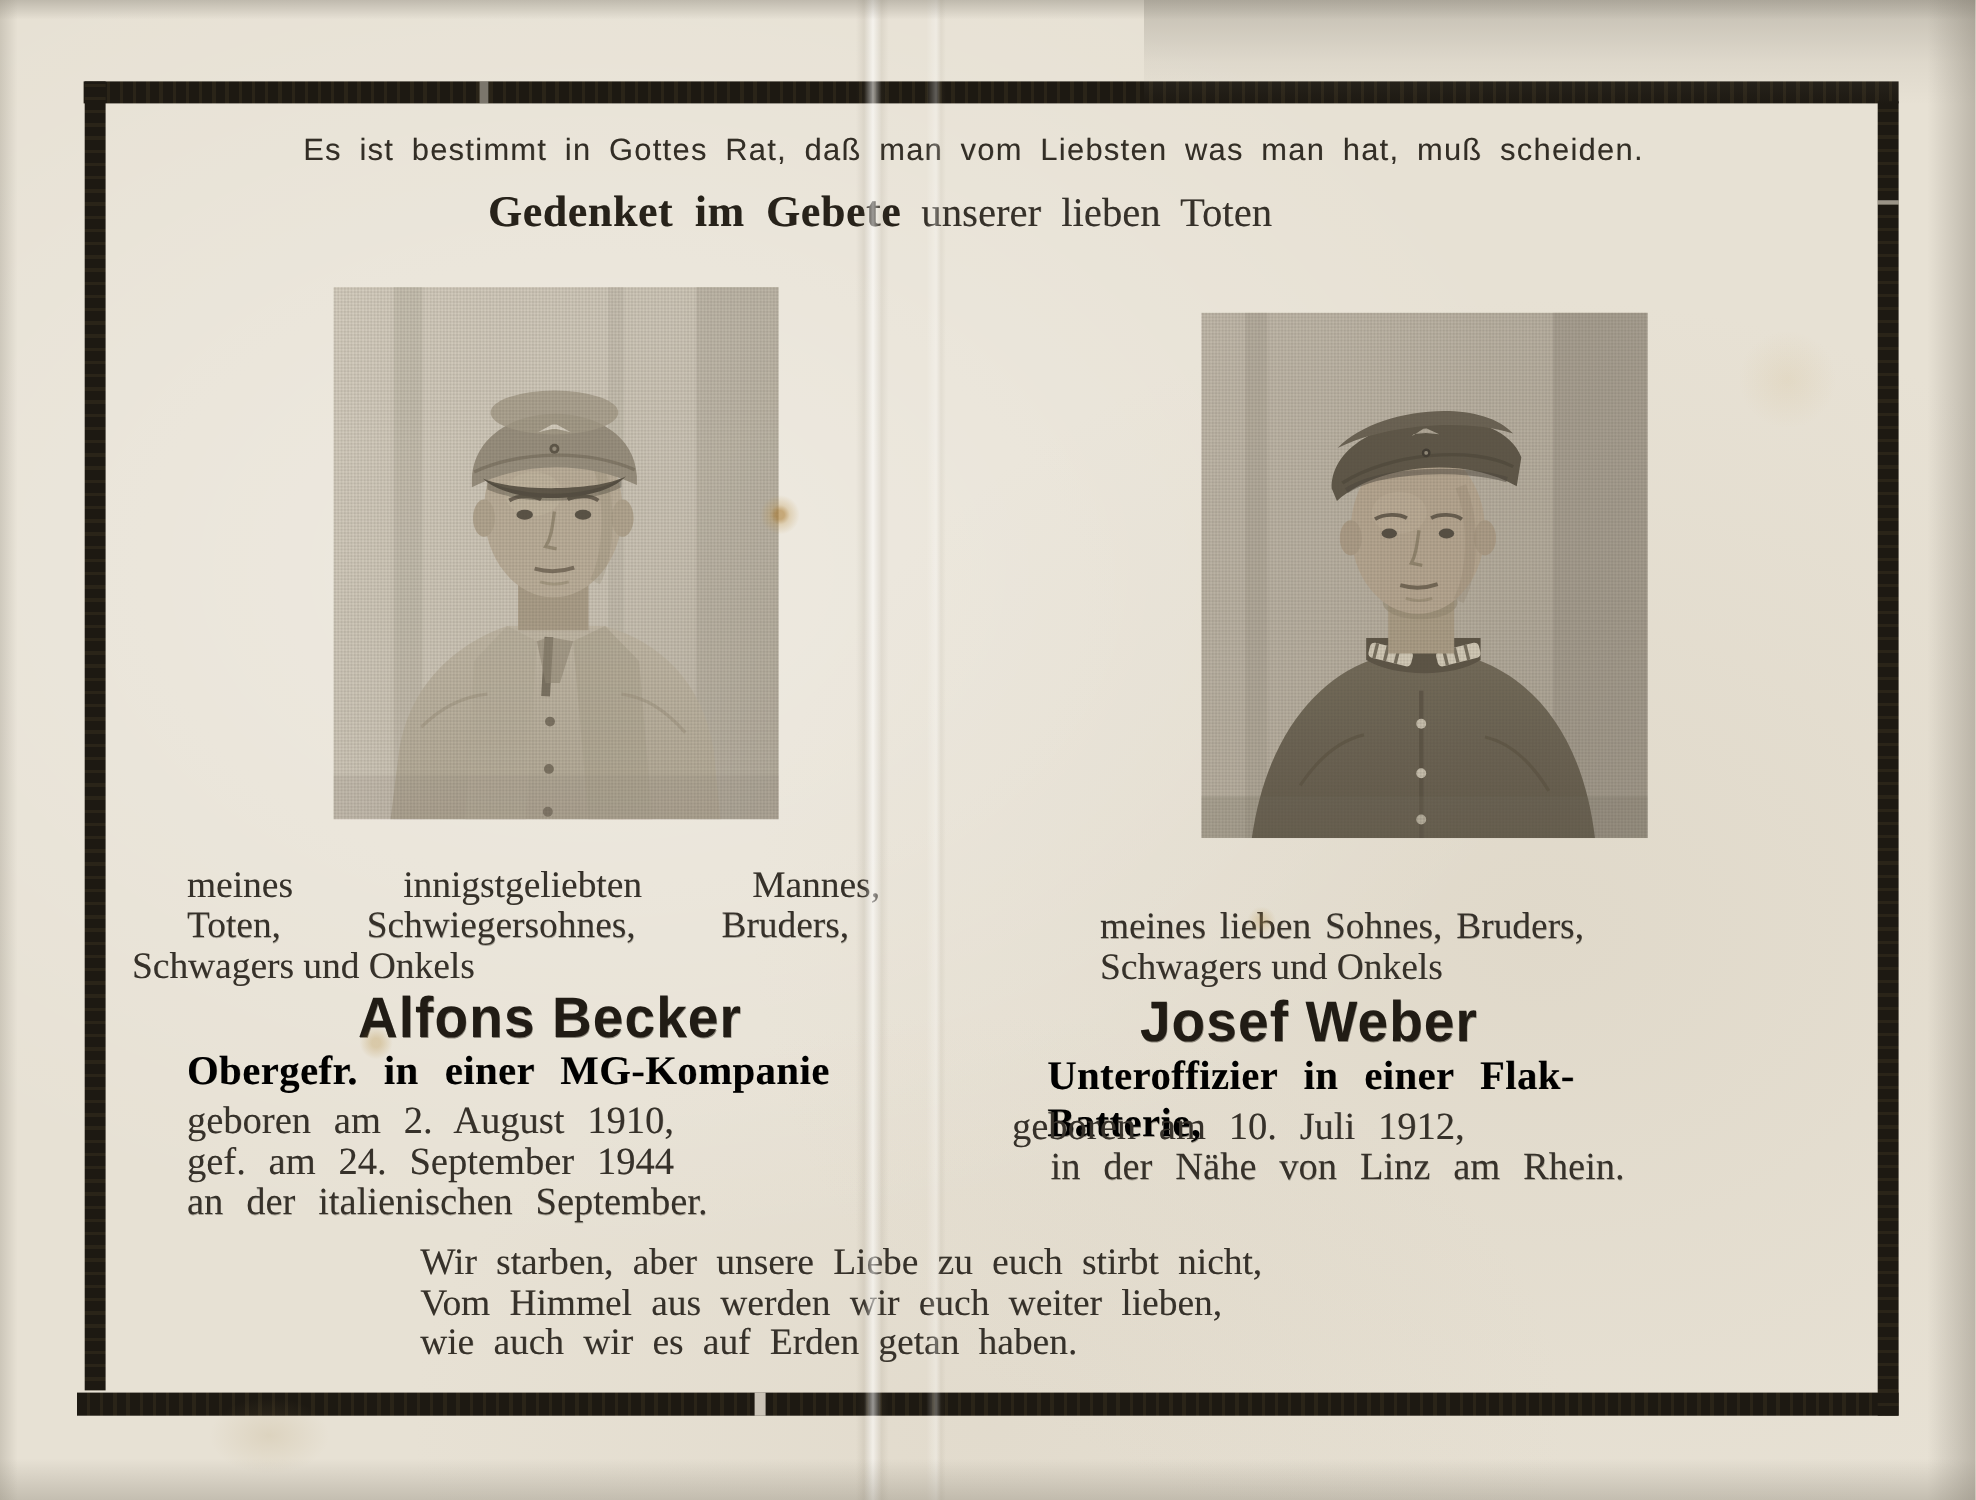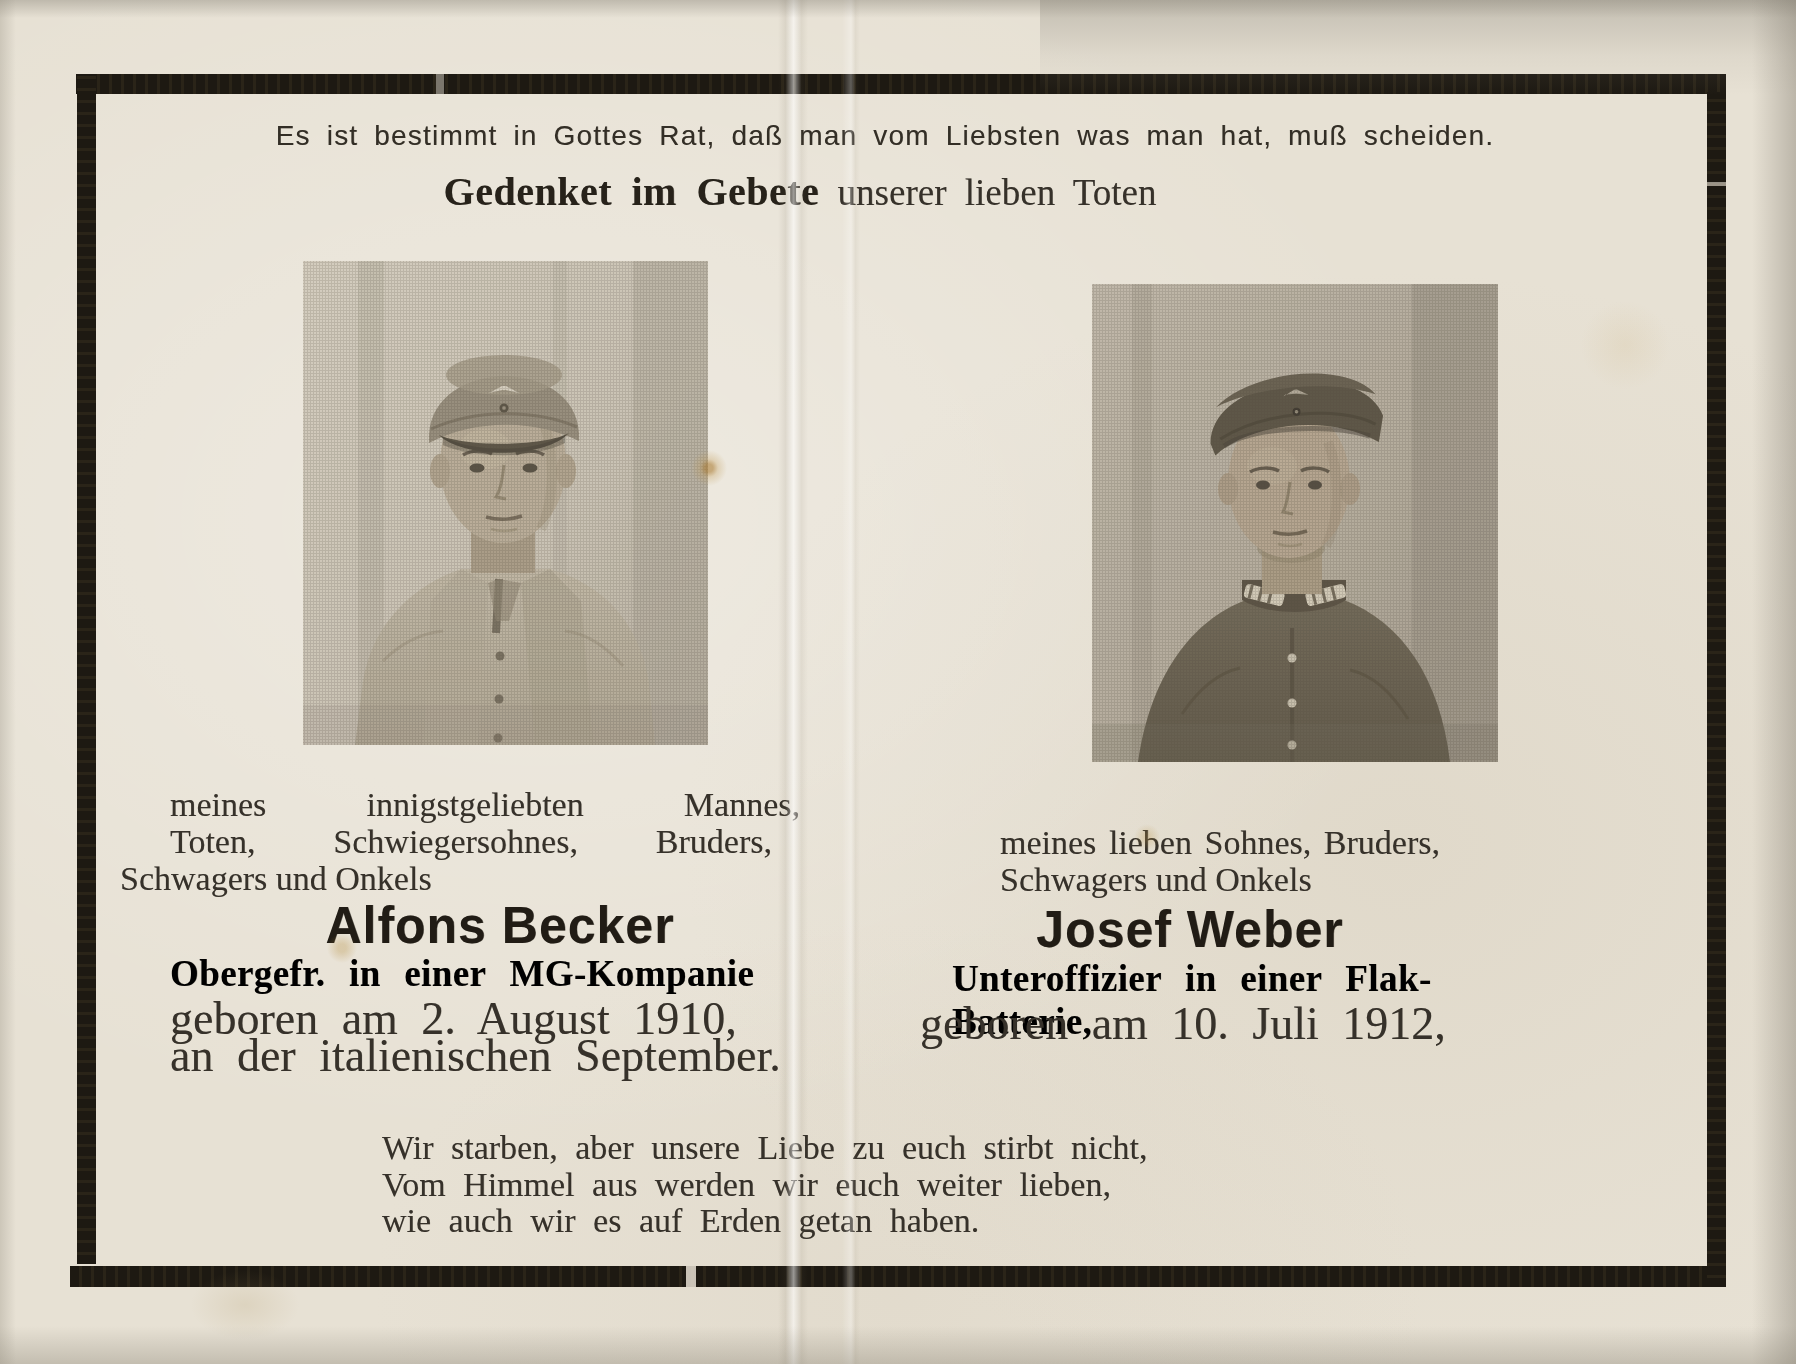--- a/index.html
+++ b/index.html
@@ -62,21 +62,21 @@
   }
   .name-left{left:170px;top:896px;width:630px;transform:translateX(15px) scaleY(1.04);}
   .name-right{left:920px;top:900px;width:580px;transform:translateX(-20px) scaleY(1.04);}
   .rank{
     position:absolute;text-align:left;font-weight:bold;
     font-size:37px;word-spacing:14px;letter-spacing:0.4px;color:#000000;
     text-shadow:0.4px 0.4px 0 rgba(35,30,20,0.4);
   }
   .rank-left{left:170px;top:952px;width:630px;}
   .rank-right{left:952px;top:957px;width:580px;}
-  .dates{position:absolute;font-size:46px;line-height:37px;word-spacing:12px;text-align:center;}
+  .dates{position:absolute;font-size:35px;line-height:37px;word-spacing:12px;text-align:center;}
   .dates-left{left:170px;top:1000px;width:630px;}
   .dates-right{left:920px;top:1005px;width:580px;}
   .d2-right{transform:translateX(-20px);}
   .d3-right{transform:translateX(35px);}
   
   .epitaph{position:absolute;left:382px;top:1130px;font-size:34px;line-height:36.5px;word-spacing:9px;}
   
   .artifact{position:absolute;pointer-events:none;}
   .fold-main{left:778px;top:0;width:30px;height:1364px;
     background:linear-gradient(90deg,transparent,rgba(95,85,65,0.10) 25%,rgba(255,255,255,0.55) 52%,rgba(110,100,80,0.09) 78%,transparent);}
@@ -246,31 +246,33 @@
 
 <div class="relations-left serifline">
   <div class="jline">meines innigstgeliebten Mannes,</div>
   <div class="jline" style="padding-right:28px;">Toten, Schwiegersohnes, Bruders,</div>
   <div class="cline rel3-left">Schwagers und Onkels</div>
 </div>
 <div class="name name-left">Alfons Becker</div>
 <div class="rank rank-left serifline">Obergefr. in einer MG-Kompanie</div>
 <div class="dates dates-left serifline">
   <div class="cline">geboren am 2. August 1910,</div>
+  <div class="cline">gef. am 24. September 1944</div>
   <div class="cline">an der italienischen September.</div>
 </div>
 
 <div class="relations-right serifline">
   <div class="jline">meines lieben Sohnes, Bruders,</div>
   <div class="cline">Schwagers und Onkels</div>
 </div>
 <div class="name name-right">Josef Weber</div>
 <div class="rank rank-right serifline">Unteroffizier in einer Flak-Batterie,</div>
 <div class="dates dates-right serifline">
   <div class="cline">geboren am 10. Juli 1912,</div>
+  <div class="cline d3-right">in der Nähe von Linz am Rhein.</div>
 </div>
 
 <div class="epitaph serifline">
   <div class="line-poem">Wir starben, aber unsere Liebe zu euch stirbt nicht,</div>
   <div class="line-poem">Vom Himmel aus werden wir euch weiter lieben,</div>
   <div class="line-poem">wie auch wir es auf Erden getan haben.</div>
 </div>
 
 <div class="artifact fold-main"></div>
 <div class="artifact fold-soft"></div>

